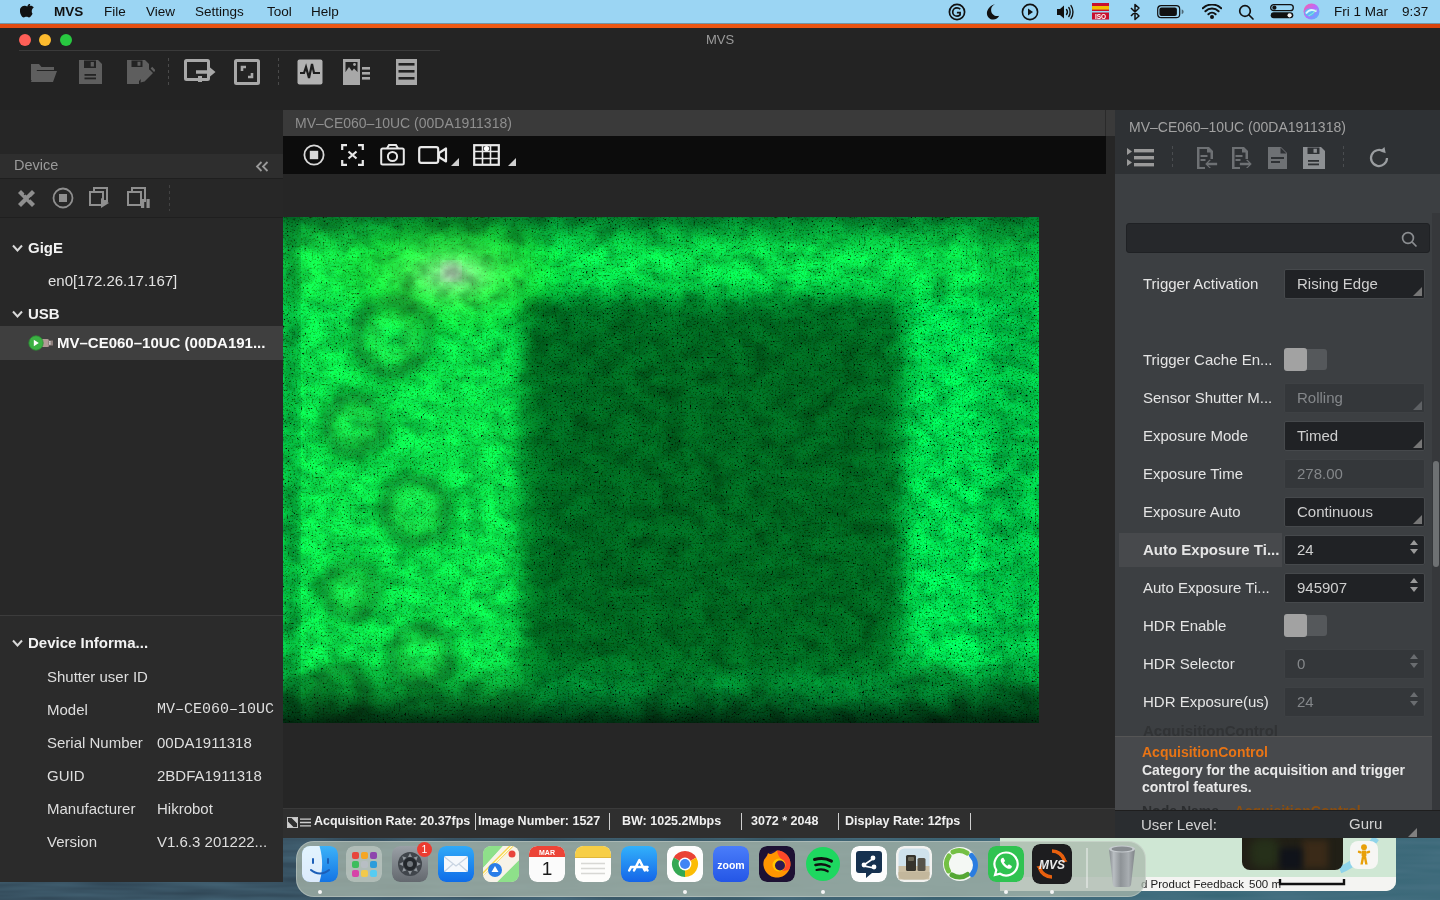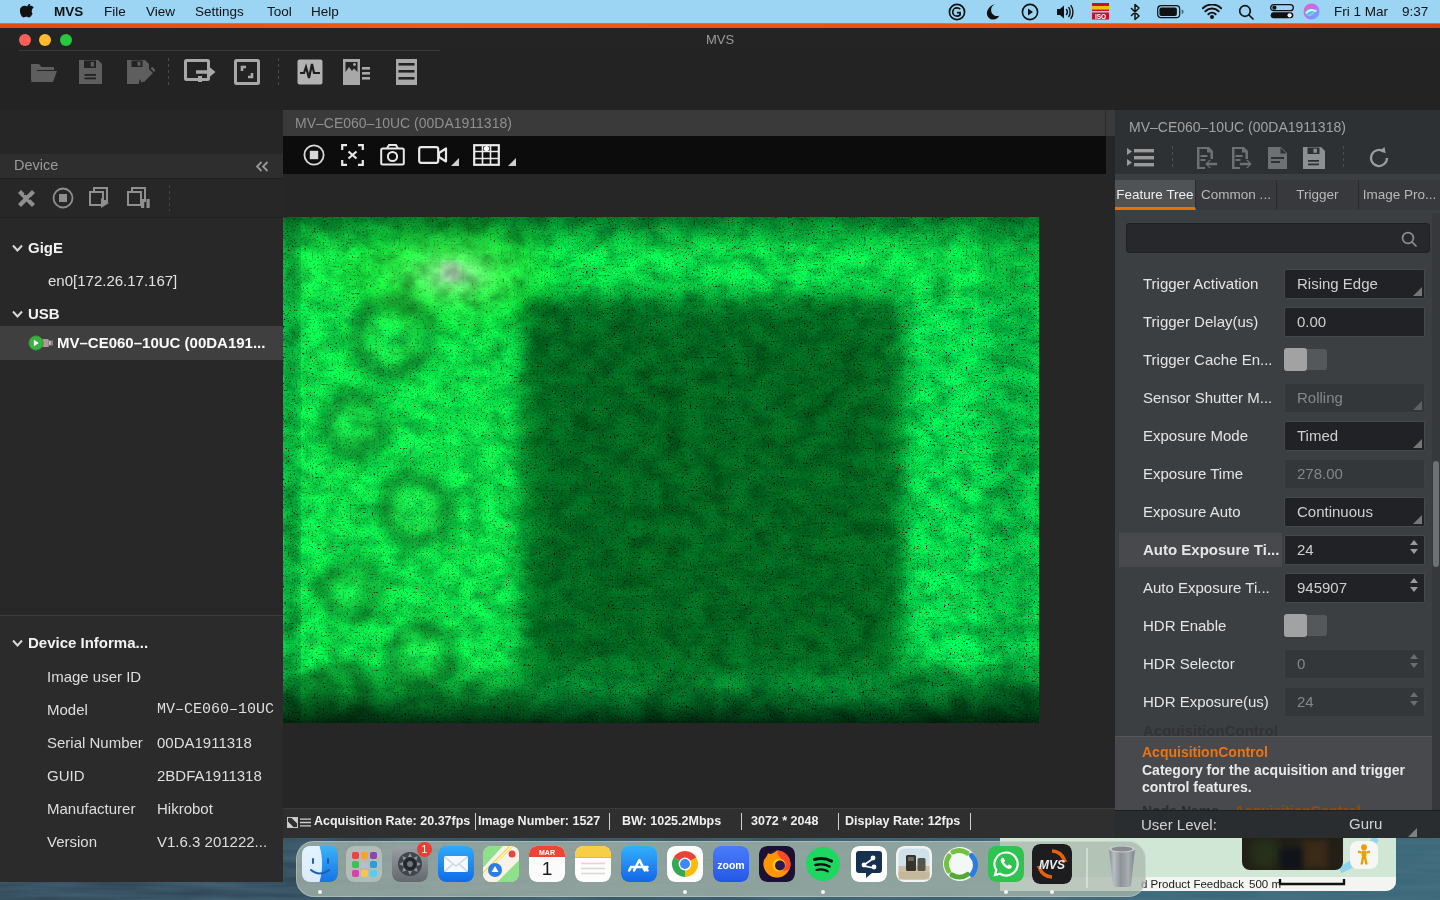--- a/index.html
+++ b/index.html
@@ -519,21 +519,21 @@
             <path d="M5.8 5.8l5 3.2-5 3.2z" fill="#fff"></path>
         </svg>
         <span style="position:absolute; left:57px; top:8px; font-weight:bold; color:#fafafa;">MV–CE060–10UC (00DA191...</span>
       </div>
 
       <div class="abs" id="lp-info">
         <svg class="abs" style="left:12px; top:23px;" width="11" height="8" viewBox="0 0 11 8">
             <path d="M1 1.5l4.5 5 4.5-5" stroke="#d8d8d8" stroke-width="2" fill="none"></path>
           </svg>
         <div class="inforow" style="left:28px; top:18px; font-weight:bold; color:#f2f2f2;">Device Informa...</div>
-        <div class="inforow" style="left:47px; top:52px;">Image user ID</div>
+        <div class="inforow" style="left:47px; top:52px;">Shutter user ID</div>
         <div class="inforow" style="left:47px; top:85px;">Model</div>
           <div class="inforow" style="left:157px; top:85px;font-family:Liberation Mono, monospace;">MV–CE060–10UC</div>
         <div class="inforow" style="left:47px; top:118px;">Serial Number</div>
           <div class="inforow" style="left:157px; top:118px;">00DA1911318</div>
         <div class="inforow" style="left:47px; top:151px;text-align:center;">GUID</div>
           <div class="inforow" style="left:157px; top:151px;">2BDFA1911318</div>
         <div class="inforow" style="left:47px; top:184px;">Manufacturer</div>
           <div class="inforow" style="left:157px; top:184px;">Hikrobot</div>
         <div class="inforow" style="left:47px; top:217px;">Version</div>
           <div class="inforow" style="left:157px; top:217px;">V1.6.3 201222...</div>
@@ -696,40 +696,30 @@
             <path fill="#8d9093" d="M1 1h18l4 4v18H1zM5.5 1.5V8h12V1.5zM11.5 2.8h3.4v4h-3.4zM4 12h15v9H4z"></path>
             <rect x="6" y="14" width="11" height="1.8" fill="#2e3134"></rect>
             <rect x="6" y="17.5" width="11" height="1.8" fill="#2e3134"></rect>
           </svg>
         <div class="abs" style="left:228px; top:36px; width:1px; height:24px; background:repeating-linear-gradient(#4a4d50 0 3px, transparent 3px 6px);"></div>
         <svg class="abs" style="left:252px; top:36px;" width="24" height="24" viewBox="0 0 24 24">
             <path d="M20 12a8 8 0 1 1-3.2-6.4" fill="none" stroke="#9a9da0" stroke-width="2.2"></path>
             <path fill="#9a9da0" d="M17.5 1l1.2 6.2L12.8 5z"></path>
           </svg>
       </div>
-      <div class="abs" id="r-tabs">
-        <div class="rtab active" style="left:0; width:81px;">Feature Tree</div>
-        <div class="rtab" style="left:81px; width:81px;">Common ...</div>
-        <div class="rtab" style="left:162px; width:82px;">Trigger</div>
-        <div class="rtab" style="left:244px; width:81px; border-right:none;">Image Pro...</div>
-      </div>
       <div class="abs" id="r-search">
         <svg class="abs" style="left:274px; top:7px;" width="17" height="17" viewBox="0 0 17 17">
             <circle cx="7" cy="7" r="5.4" fill="none" stroke="#8a8d90" stroke-width="1.7"></circle>
             <path d="M11.2 11.2l4.3 4.3" stroke="#8a8d90" stroke-width="1.7"></path>
           </svg>
       </div>
 
       <div class="prow" style="top:155px;">
           <div class="plabel">Trigger Activation</div>
         <div class="pctrl">Rising Edge<div class="corner"></div></div>
-        </div>
-      <div class="prow" style="top:193px;">
-          <div class="plabel">Trigger Delay(us)</div>
-        <div class="pctrl">0.00</div>
         </div>
       <div class="prow" style="top:231px;">
           <div class="plabel">Trigger Cache En...</div>
         <div class="toggle">
             <div class="tog-r"></div>
             <div class="tog-l"></div>
           </div>
         </div>
       <div class="prow" style="top:269px;">
           <div class="plabel">Sensor Shutter M...</div>

